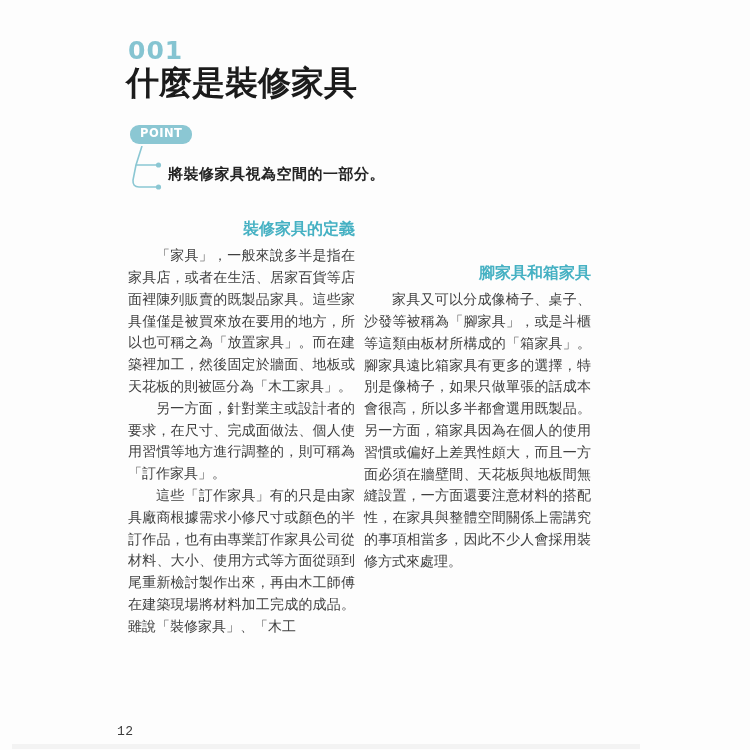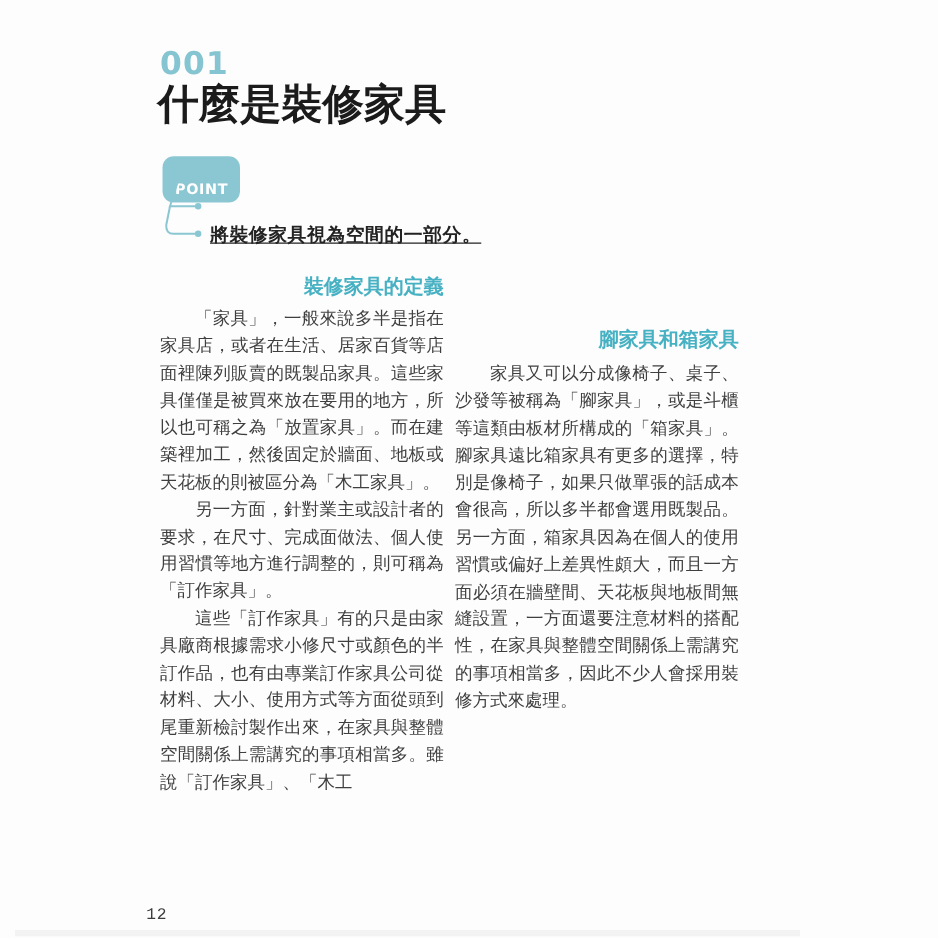--- a/index.html
+++ b/index.html
@@ -16,32 +16,32 @@
   .page-title {
     position: absolute; left: 126px; top: 61px;
     font-size: 33px; font-weight: 700; color: #1b1b1b;
     letter-spacing: 0px; white-space: nowrap;
   }
 
   .point-badge {
     position: absolute; left: 130px; top: 125px;
     background: #8bc7d3; color: #ffffff;
     font-size: 11.5px; font-weight: 700; letter-spacing: 0.5px;
-    padding: 21px 10px 4px 10px; border-radius: 9px;
+    padding: 3px 10px 4px 10px; border-radius: 9px;
     line-height: 1;
   }
   .point-connector { position: absolute; left: 130px; top: 146px; }
 
   .point-item {
     position: absolute; left: 168px;
     font-size: 15px; font-weight: 700; color: #232323;
     letter-spacing: 0.5px; white-space: nowrap;
   }
   .point-item.first  { top: 156px; }
-  .point-item.second { top: 179px; text-decoration: underline; }
+  .point-item.second { top: 165px; }
 
   .column {
     position: absolute; width: 227px;
     font-family: "DejaVu Serif", serif;
     font-size: 14px; line-height: 21.8px; color: #3f3f3f;
     text-align: justify;
   }
   .col-left  { left: 128px; top: 219px; }
   .col-right { left: 364px; top: 238px; }
 
@@ -84,21 +84,21 @@
     <circle cx="28.5" cy="19" r="2.6" fill="#8bc7d3"></circle>
     <circle cx="28.5" cy="41" r="2.6" fill="#8bc7d3"></circle>
   </svg>
 
   <div class="point-item second">將裝修家具視為空間的一部分。</div>
 
   <div class="column col-left">
     <div class="col-heading">裝修家具的定義</div>
     <p class="para">「家具」，一般來說多半是指在家具店，或者在生活、居家百貨等店面裡陳列販賣的既製品家具。這些家具僅僅是被買來放在要用的地方，所以也可稱之為「放置家具」。而在建築裡加工，然後固定於牆面、地板或天花板的則被區分為「木工家具」。</p>
     <p class="para">另一方面，針對業主或設計者的要求，在尺寸、完成面做法、個人使用習慣等地方進行調整的，則可稱為「訂作家具」。</p>
-    <p class="para">這些「訂作家具」有的只是由家具廠商根據需求小修尺寸或顏色的半訂作品，也有由專業訂作家具公司從材料、大小、使用方式等方面從頭到尾重新檢討製作出來，在家具與整體空間關係上需講究的事項相當多。雖說「訂作家具」、「木工</p>
+    <p class="para">這些「訂作家具」有的只是由家具廠商根據需求小修尺寸或顏色的半訂作品，也有由專業訂作家具公司從材料、大小、使用方式等方面從頭到尾重新檢討製作出來，再由木工師傅在建築現場將材料加工完成的成品。雖說「裝修家具」、「木工</p>
   </div>
 
   <div class="column col-right">
     <div class="col-heading">腳家具和箱家具</div>
     <p class="para">家具又可以分成像椅子、桌子、沙發等被稱為「腳家具」，或是斗櫃等這類由板材所構成的「箱家具」。腳家具遠比箱家具有更多的選擇，特別是像椅子，如果只做單張的話成本會很高，所以多半都會選用既製品。另一方面，箱家具因為在個人的使用習慣或偏好上差異性頗大，而且一方面必須在牆壁間、天花板與地板間無縫設置，一方面還要注意材料的搭配性，在家具與整體空間關係上需講究的事項相當多，因此不少人會採用裝修方式來處理。</p>
   </div>
 
   <div class="page-number">12</div>
 
   <div class="scan-edge"></div>

